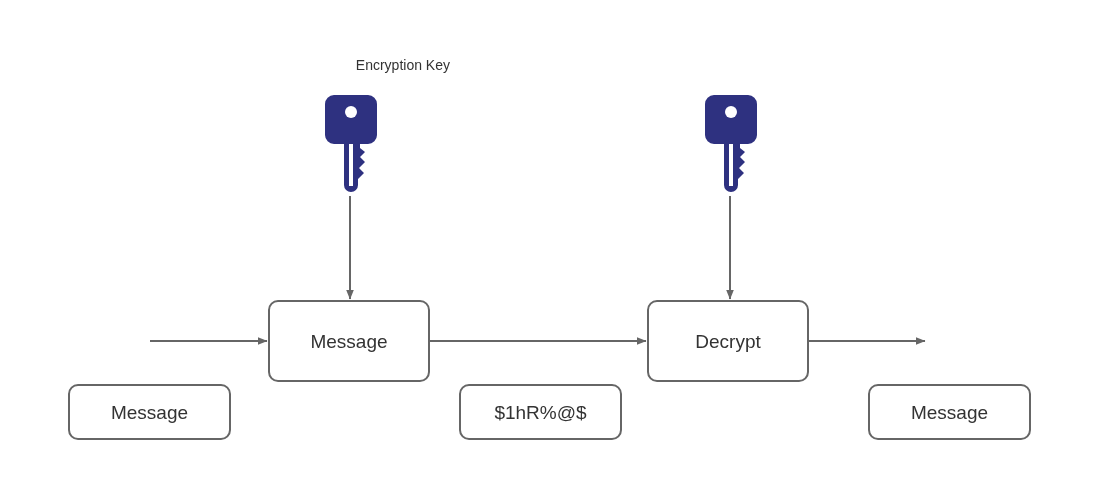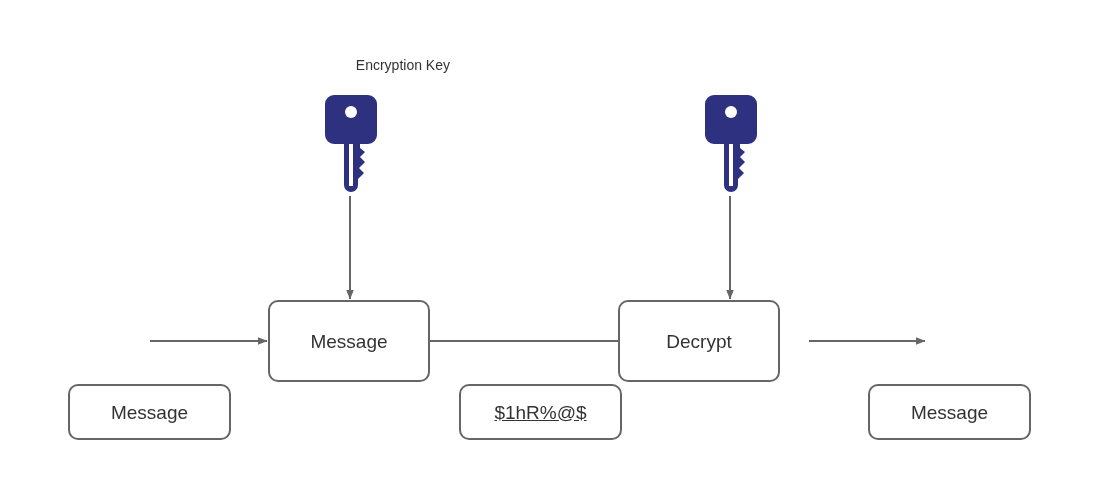--- a/index.html
+++ b/index.html
@@ -93,21 +93,21 @@
                L 35 53 L 40 57 L 35 62 L 40 67 L 34 73 L 39 78 L 33 84 L 33 90
                A 7 7 0 0 1 26 97 A 7 7 0 0 1 19 90 V 49 H 9
                A 9 9 0 0 1 0 40 V 9 A 9 9 0 0 1 9 0 Z"></path>
       <circle cx="26" cy="17" r="6" fill="#ffffff"></circle>
       <rect x="24" y="49" width="4" height="42" fill="#ffffff"></rect>
     </svg>
   </div>
 
   <div class="node-box" style="left:268px; top:300px; width:162px; height:82px;">Message</div>
 
-  <div class="node-box" style="left:618px; top:300px; width:162px; height:82px;">Decrypt</div>
+  <div class="node-box" style="left:647px; top:300px; width:162px; height:82px;">Decrypt</div>
 
   <div class="node-box" style="left:68px; top:384px; width:163px; height:56px;">Message</div>
 
-  <div class="node-box" style="left:459px; top:384px; width:163px; height:56px;text-decoration:underline;">$1hR%@$</div>
+  <div class="node-box" style="left:459px; top:384px; width:163px; height:56px;">$1hR%@$</div>
 
   <div class="node-box" style="left:868px; top:384px; width:163px; height:56px;">Message</div>
 
 </div>
 
 </body></html>

